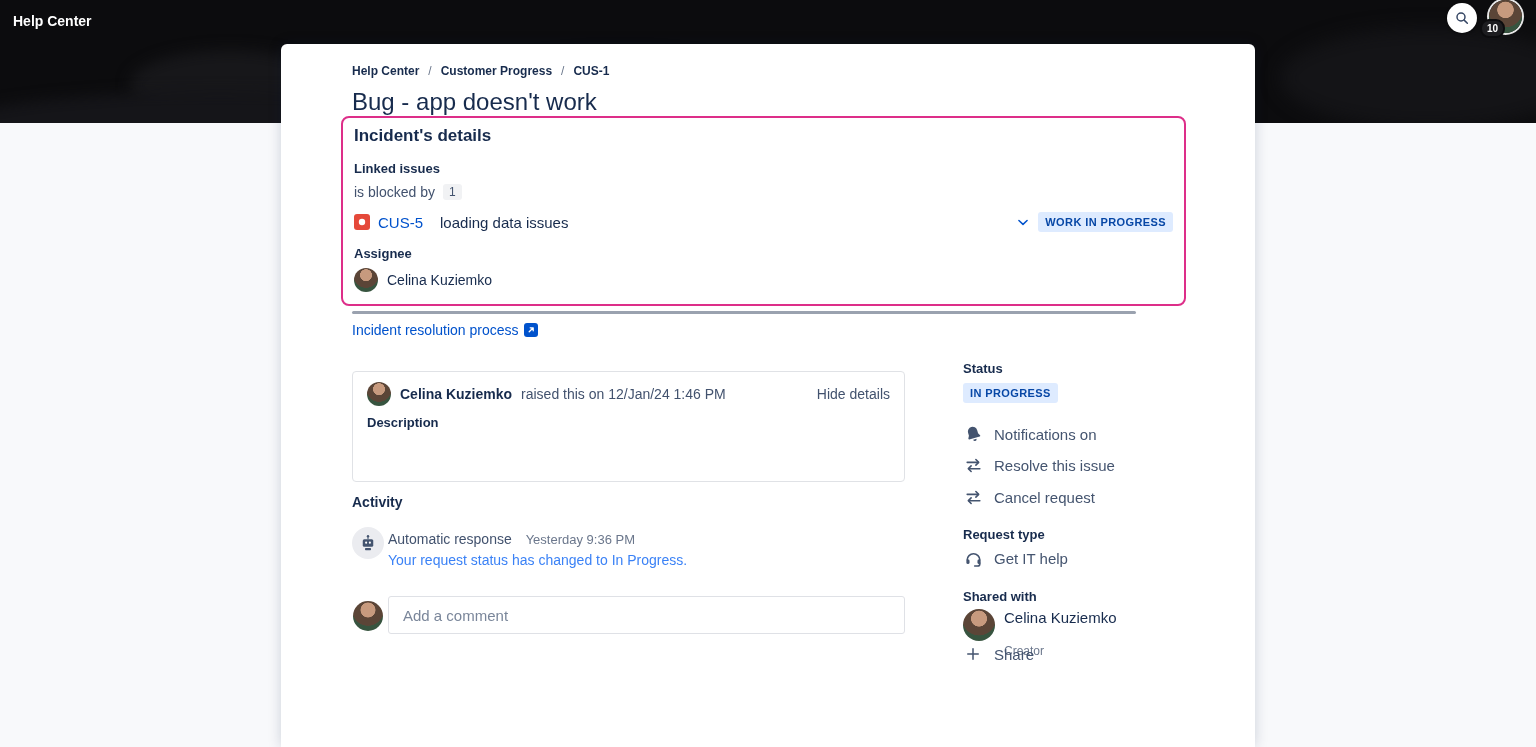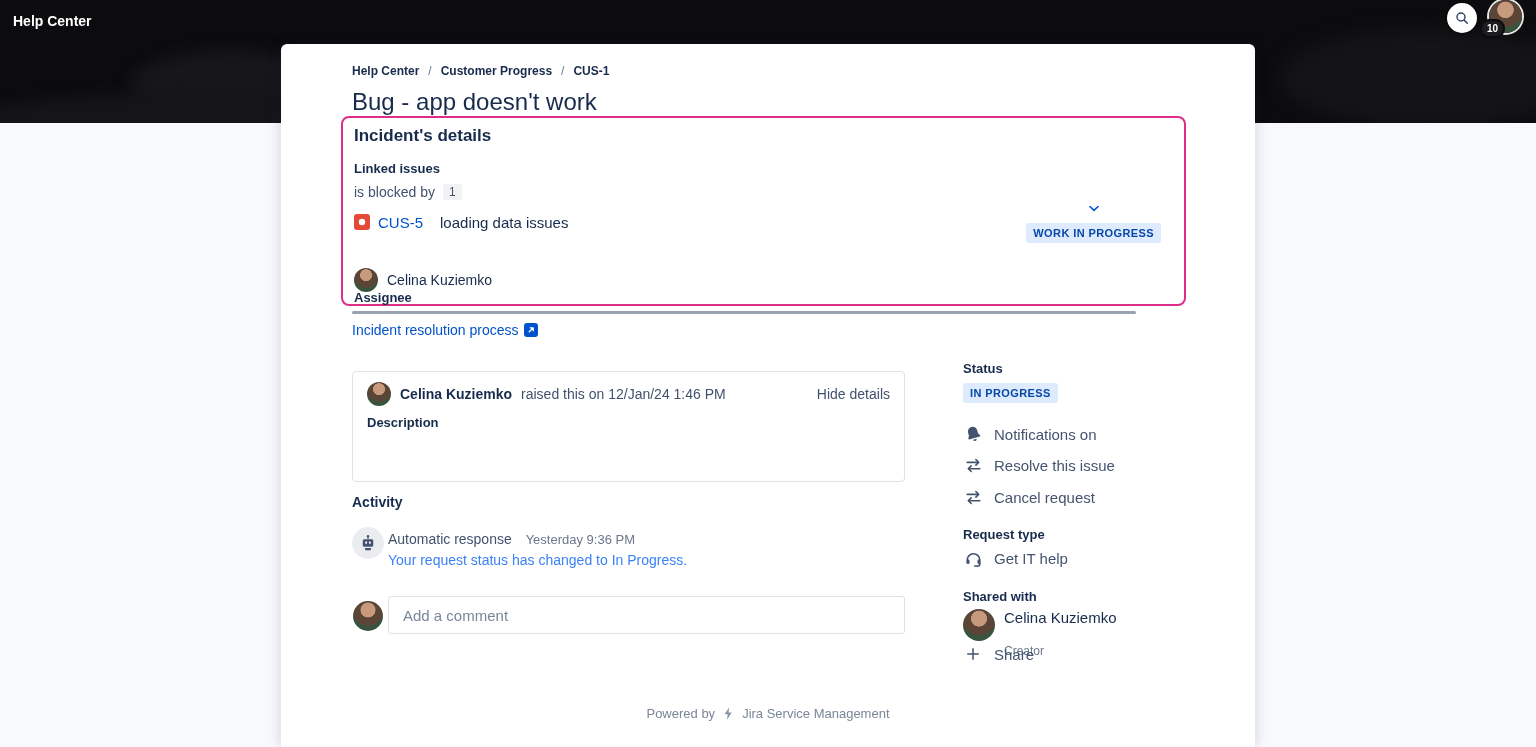--- a/index.html
+++ b/index.html
@@ -43,24 +43,24 @@
   .incident-panel { position:absolute; left:60px; top:72px; width:845px; height:190px;
     border:2px solid #dd2e89; border-radius:8px; background:#fff; }
   .panel-title { position:absolute; left:11px; top:8px; font-size:17px; font-weight:600; color:#172b4d; }
   .panel-sub { position:absolute; left:11px; top:43px; font-size:13px; font-weight:700; color:#172b4d; }
   .blocked-row { position:absolute; left:11px; top:66px; display:flex; align-items:center; gap:8px;
     font-size:14px; color:#42526e; }
   .count-badge { background:#f1f2f4; color:#42526e; border-radius:3px; padding:1px 6px; font-size:12px; }
   .issue-row { position:absolute; left:11px; right:11px; top:91px; height:26px; display:flex; align-items:center; cursor:pointer; }
   .issue-key { margin-left:8px; color:#0052cc; font-size:15px; cursor:pointer; }
   .issue-summary { margin-left:17px; color:#172b4d; font-size:15px; }
-  .issue-status-group { margin-left:auto; display:flex; align-items:center; gap:8px; margin-right:12px; cursor:pointer;flex-direction:column; }
+  .issue-status-group { margin-left:auto; display:flex; align-items:center; gap:8px; cursor:pointer; }
   .status-lozenge { background:#deebff; color:#0747a6; font-size:11px; font-weight:700;
     letter-spacing:.4px; padding:4px 7px; border-radius:3px; white-space:nowrap; }
-  .assignee-label { position:absolute; left:11px; top:128px; font-size:13px; font-weight:700; color:#172b4d;margin-top:44px; }
+  .assignee-label { position:absolute; left:11px; top:128px; font-size:13px; font-weight:700; color:#172b4d; }
   .assignee-row { position:absolute; left:11px; top:150px; display:flex; align-items:center; gap:9px;
     font-size:14px; color:#172b4d; }
   .avatar { border-radius:50%;
     background:radial-gradient(circle at 50% 30%, #c79a7e 0 28%, #5b4537 30% 60%, #37543f 62% 100%); }
   .av24 { width:24px; height:24px; }
   .av30 { width:30px; height:30px; }
   .av32 { width:32px; height:32px; }
 
   .divider { position:absolute; left:71px; top:267px; width:784px; height:3px; background:#9aa2af; border-radius:2px; }
 
@@ -282,24 +282,15 @@
 
     <div class="sb-row" style="top:601px">
       <span class="ic">
         <svg width="18" height="18" viewBox="0 0 24 24" fill="none" stroke="#44546f" stroke-width="2" stroke-linecap="round">
           <path d="M12 5v14M5 12h14"></path>
         </svg>
       </span>
       <span>Share</span>
     </div>
 
-    <div class="footer">
-      <span>Powered by</span>
-      <span style="display:flex">
-        <svg width="15" height="15" viewBox="0 0 24 24">
-          <path d="M13.2 2 5.8 13.2h5l-1.2 8.8 7.6-11.6h-5.2z" fill="#8993a4"></path>
-        </svg>
-      </span>
-      <span class="footer-brand">Jira Service Management</span>
-    </div>
 
   </div>
 </div>
 
 </body></html>

